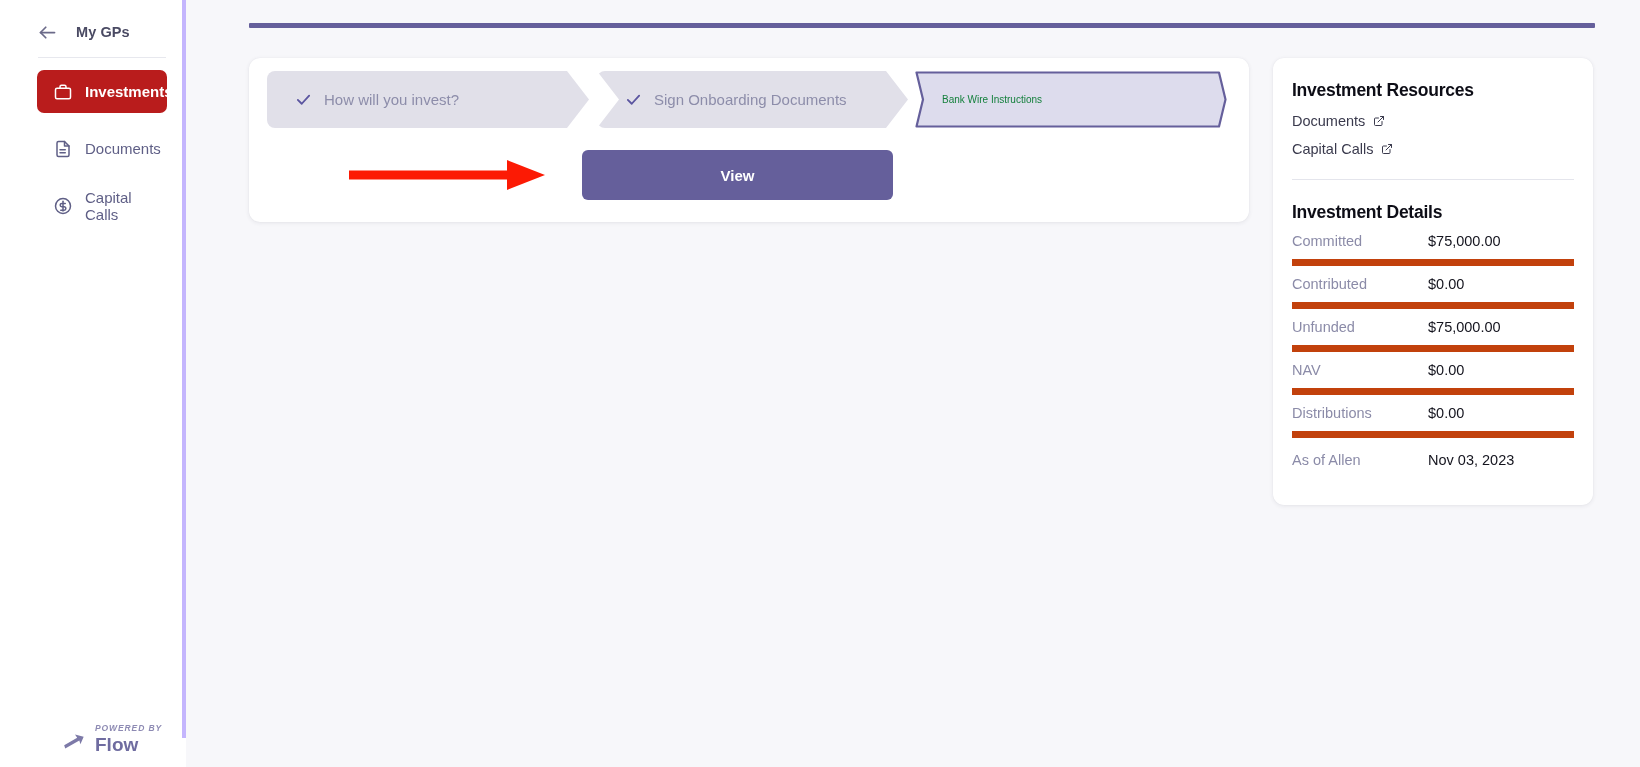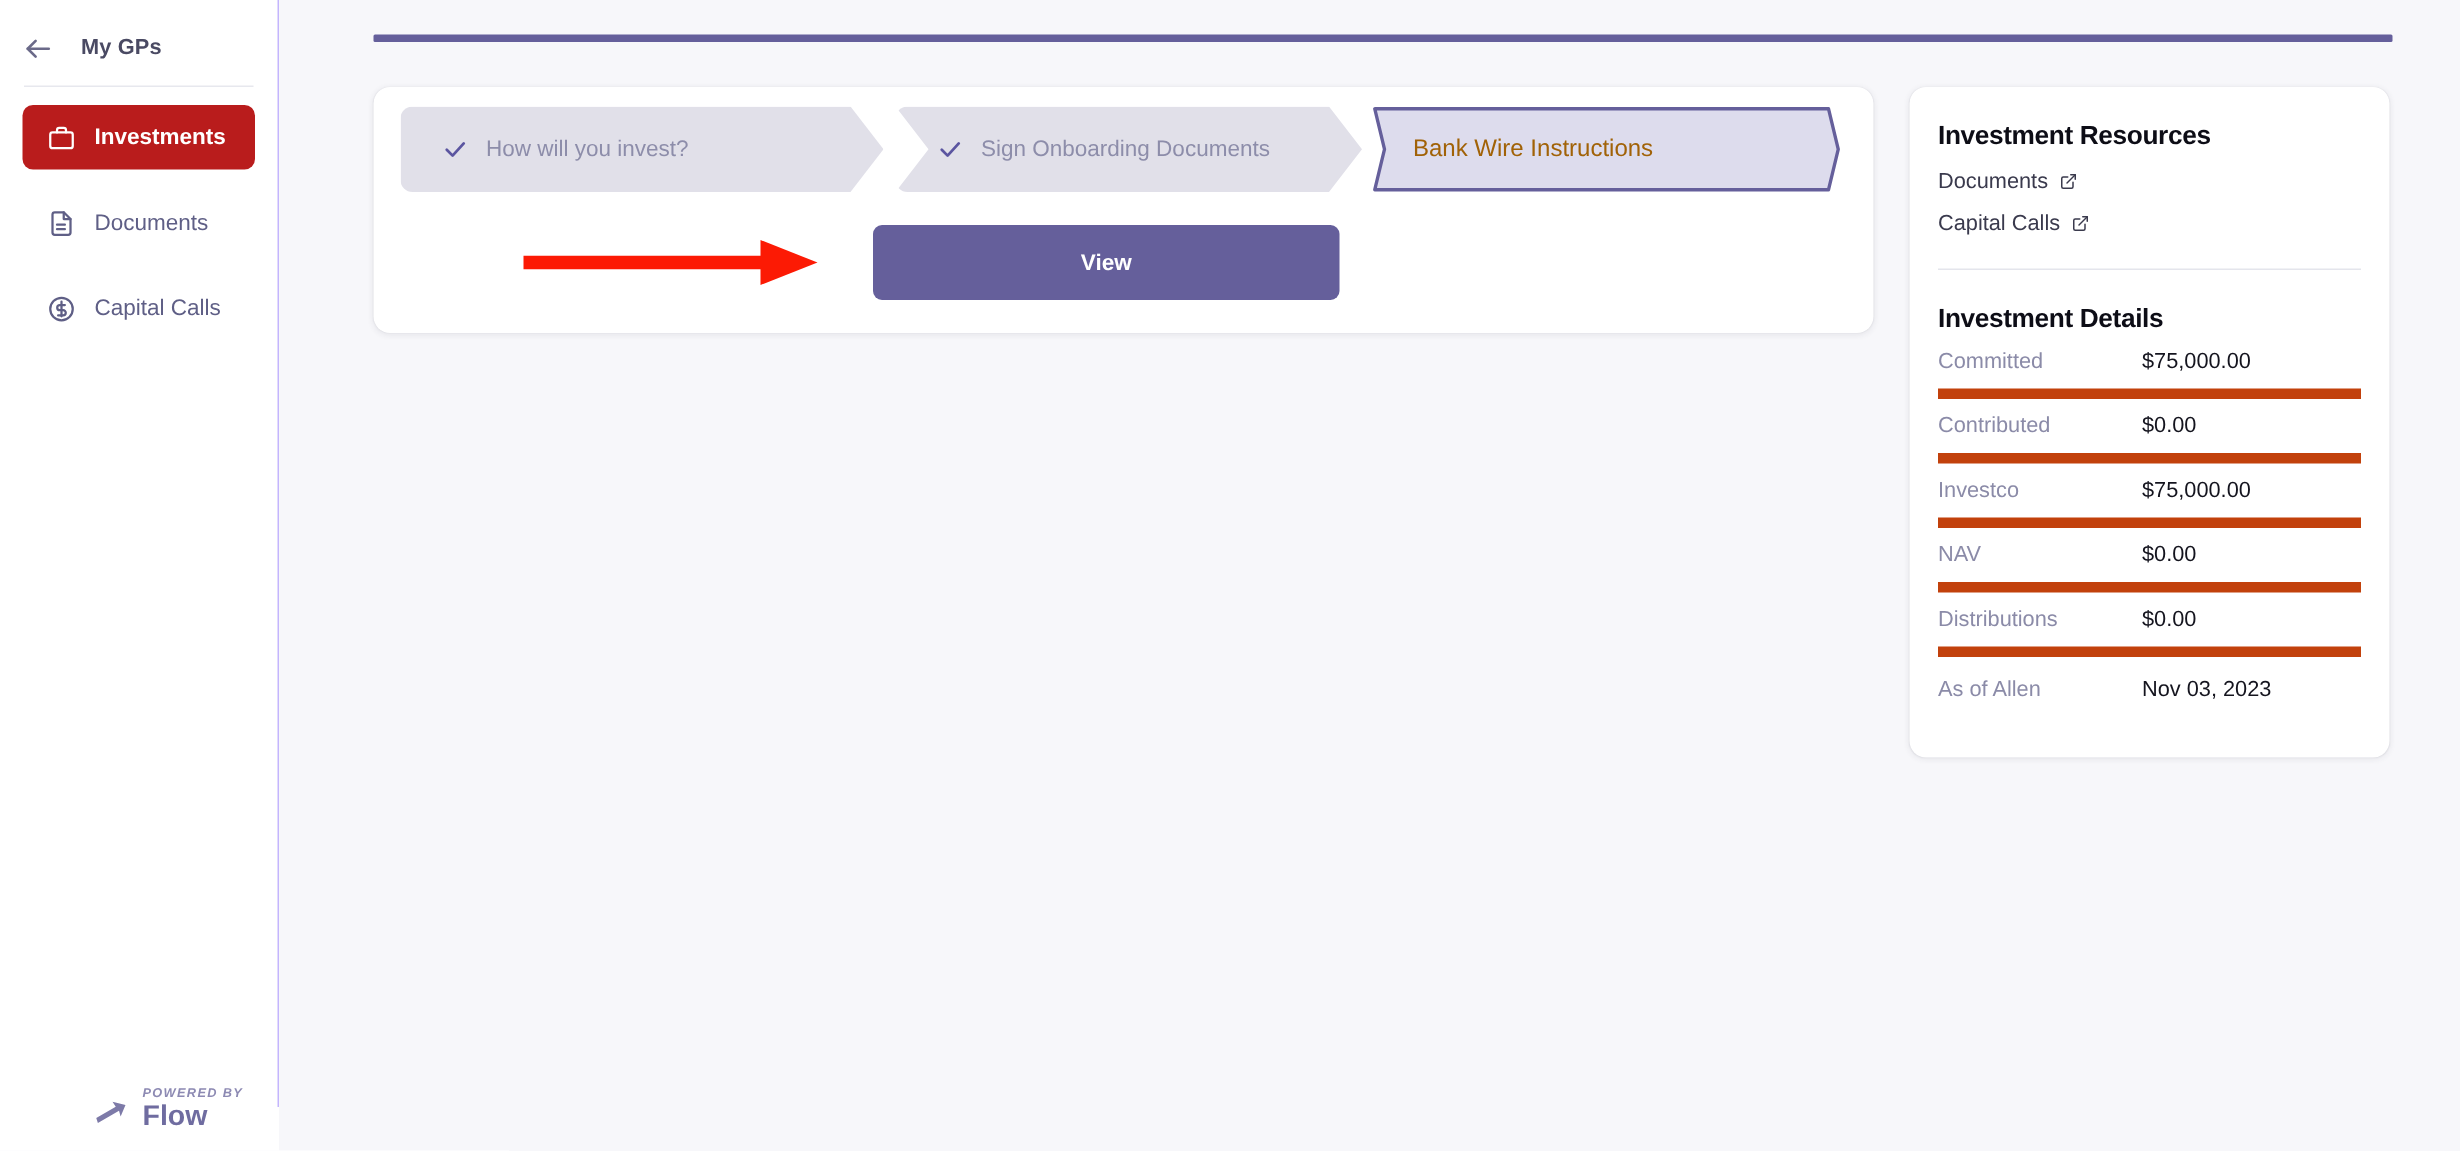--- a/index.html
+++ b/index.html
@@ -17,21 +17,22 @@
     display: flex;
   }
 
   
   .sidebar {
     position: relative;
     width: 186px;
     height: 738px;
     background: #ffffff;
     flex: 0 0 186px;
-    border-right: 1px solid #c4b5fd;
+    border-right: 4px solid #c4b5fd;
+    padding-left: 22px;
   }
   .sidebar-top {
     display: flex;
     align-items: center;
     gap: 18px;
     padding: 18px 0 0 14px;
     height: 46px;
   }
   .back-arrow {
     width: 22px;
@@ -230,22 +231,22 @@
     padding-left: 0;
   }
   .step-3-shape {
     position: absolute;
     inset: 0;
   }
   .step-3-label {
     position: relative;
     z-index: 2;
     padding-left: 27px;
-    color: #a16207;
-    font-size: 16px;
+    color: #15803d;
+    font-size: 10px;
   }
   .check {
     display: inline-flex;
     align-items: center;
     justify-content: center;
     width: 18px;
     height: 18px;
     margin-right: 12px;
     color: #5b55a0;
     flex: 0 0 18px;
@@ -489,21 +490,21 @@
         <div>
           <div class="detail-row">
             <span class="detail-key">Committed</span>
             <span class="detail-val">$75,000.00</span>
           </div>
           <div class="detail-row">
             <span class="detail-key">Contributed</span>
             <span class="detail-val">$0.00</span>
           </div>
           <div class="detail-row">
-            <span class="detail-key">Investco</span>
+            <span class="detail-key">Unfunded</span>
             <span class="detail-val">$75,000.00</span>
           </div>
           <div class="detail-row">
             <span class="detail-key">NAV</span>
             <span class="detail-val">$0.00</span>
           </div>
           <div class="detail-row">
             <span class="detail-key">Distributions</span>
             <span class="detail-val">$0.00</span>
           </div>

